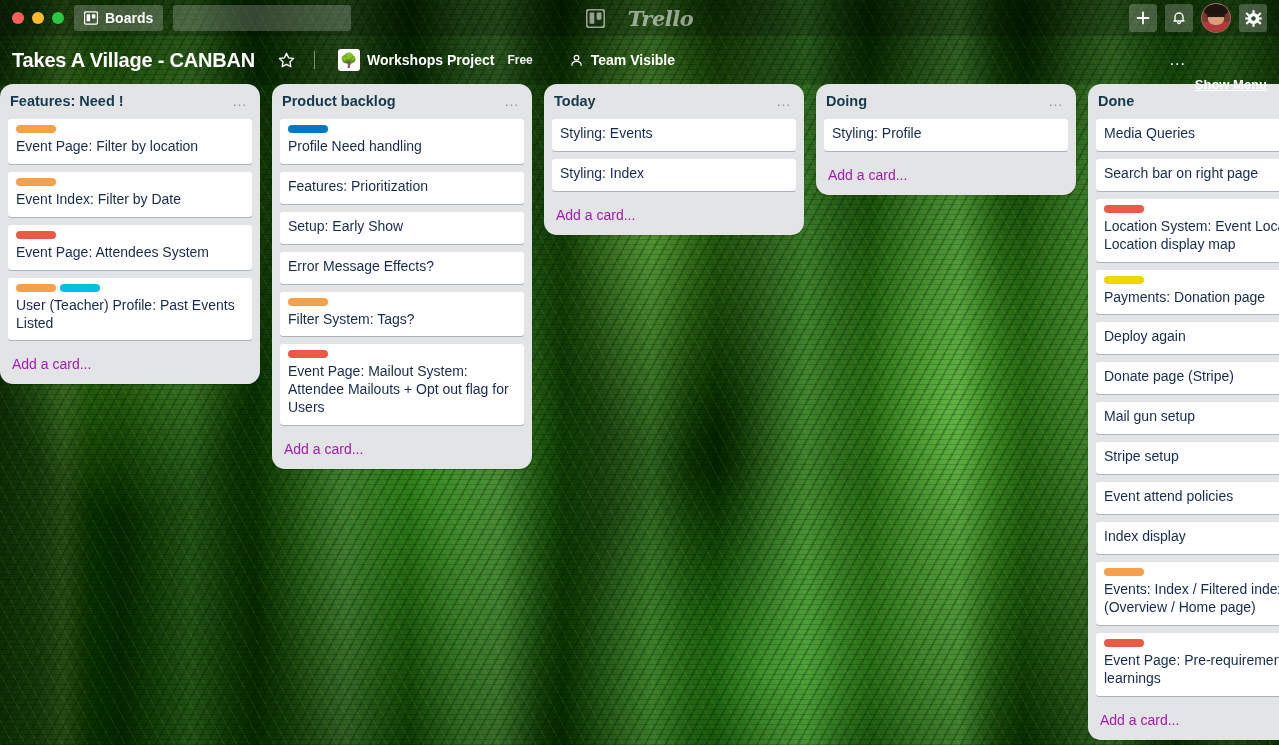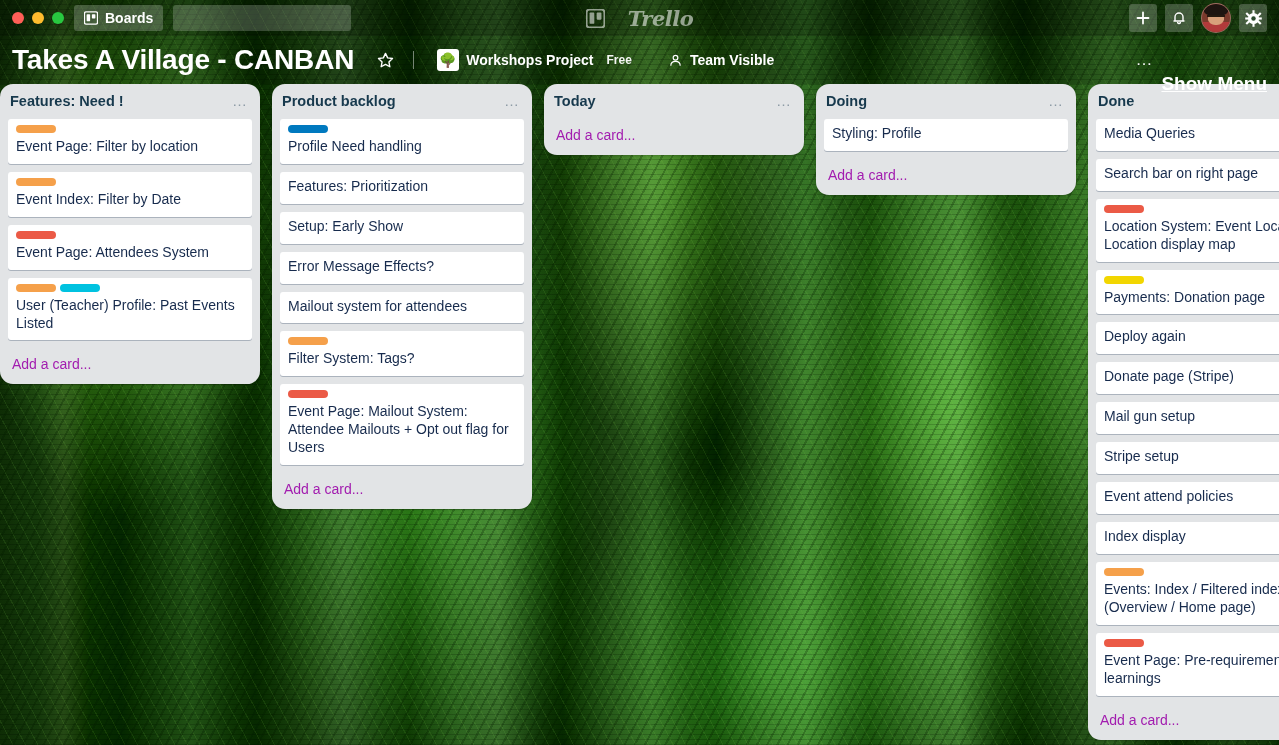--- a/index.html
+++ b/index.html
@@ -184,21 +184,21 @@
     width: 1279px;
     height: 48px;
     background: rgba(0,0,0,0.18);
     display: flex;
     align-items: center;
     padding: 0 12px;
     z-index: 9;
     color: #fff;
   }
   #board-title {
-    font-size: 28px;
+    font-size: 20px;
     font-weight: bold;
     letter-spacing: -0.2px;
     cursor: pointer;
   }
   .bh-item {
     display: flex;
     align-items: center;
     gap: 7px;
     padding: 5px 9px;
     border-radius: 3px;
@@ -212,21 +212,21 @@
   .team-logo {
     width: 22px; height: 22px; border-radius: 3px;
     background: #fff;
     display: flex; align-items: center; justify-content: center;
     font-size: 14px; line-height: 1;
   }
   .free-pill { font-size: 12px; font-weight: bold; color: #fff; margin-left: 6px; opacity: 0.95; }
 
   #boardheader-right { margin-left: auto; display: flex; align-items: center; gap: 8px; }
   #show-menu {
-    font-size: 19px; font-weight: bold; color: #fff;
+    font-size: 13px; font-weight: bold; color: #fff;
     text-decoration: underline; cursor: pointer; margin-top: 48px;
   }
   #bh-dots { color: #fff; font-size: 17px; letter-spacing: 1px; cursor: pointer; opacity: 0.95; }
 
   
   #board-canvas {
     position: absolute;
     top: 84px; left: 0;
     width: 1279px;
     height: 661px;
@@ -457,42 +457,47 @@
             <div class="card">
               <div class="card-title">Features: Prioritization</div>
             </div>
             <div class="card">
               <div class="card-title">Setup: Early Show</div>
             </div>
             <div class="card">
               <div class="card-title">Error Message Effects?</div>
             </div>
             <div class="card">
-              <div class="card-title">Mailout system for attendees</div>
-            </div>
-            <div class="card">
               <div class="labels">
                 <span class="label" style="background: rgb(245, 160, 74);"></span>
               </div>
               <div class="card-title">Filter System: Tags?</div>
             </div>
             <div class="card">
               <div class="labels">
                 <span class="label" style="background: rgb(235, 90, 70);"></span>
               </div>
               <div class="card-title">Event Page: Mailout System: Attendee Mailouts + Opt out flag for Users</div>
             </div>
           </div>
           <div class="add-card">Add a card...</div>
         </div>
         <div class="list">
           <div class="list-header">
             <div class="list-title">Today</div>
             <div class="list-dots">…</div>
           </div>
+          <div class="cards">
+            <div class="card">
+              <div class="card-title">Styling: Events</div>
+            </div>
+            <div class="card">
+              <div class="card-title">Styling: Index</div>
+            </div>
+          </div>
           <div class="add-card">Add a card...</div>
         </div>
         <div class="list">
           <div class="list-header">
             <div class="list-title">Doing</div>
             <div class="list-dots">…</div>
           </div>
           <div class="cards">
             <div class="card">
               <div class="card-title">Styling: Profile</div>

